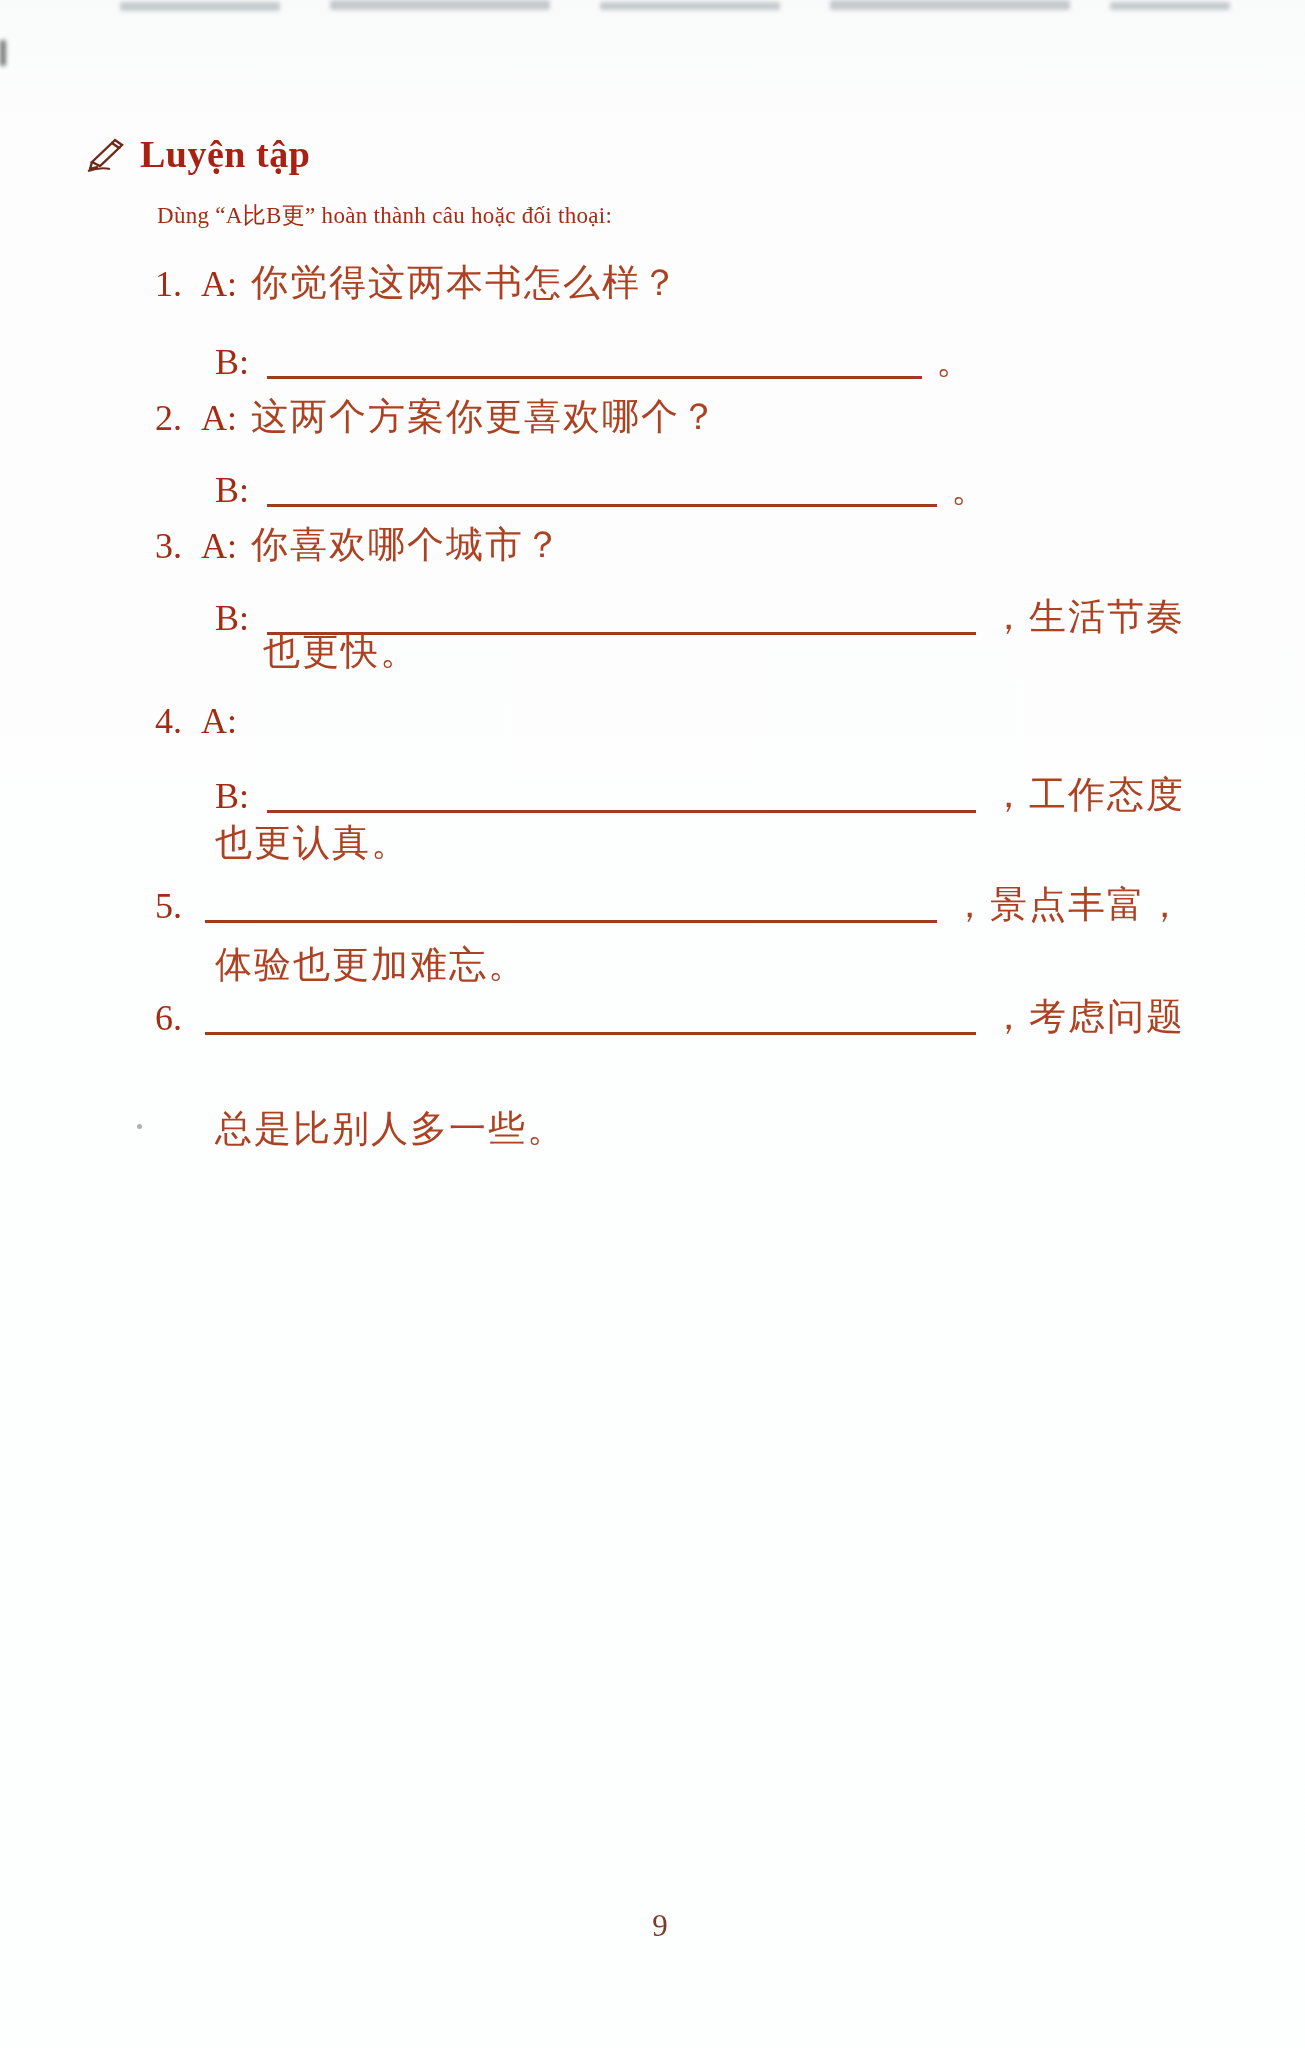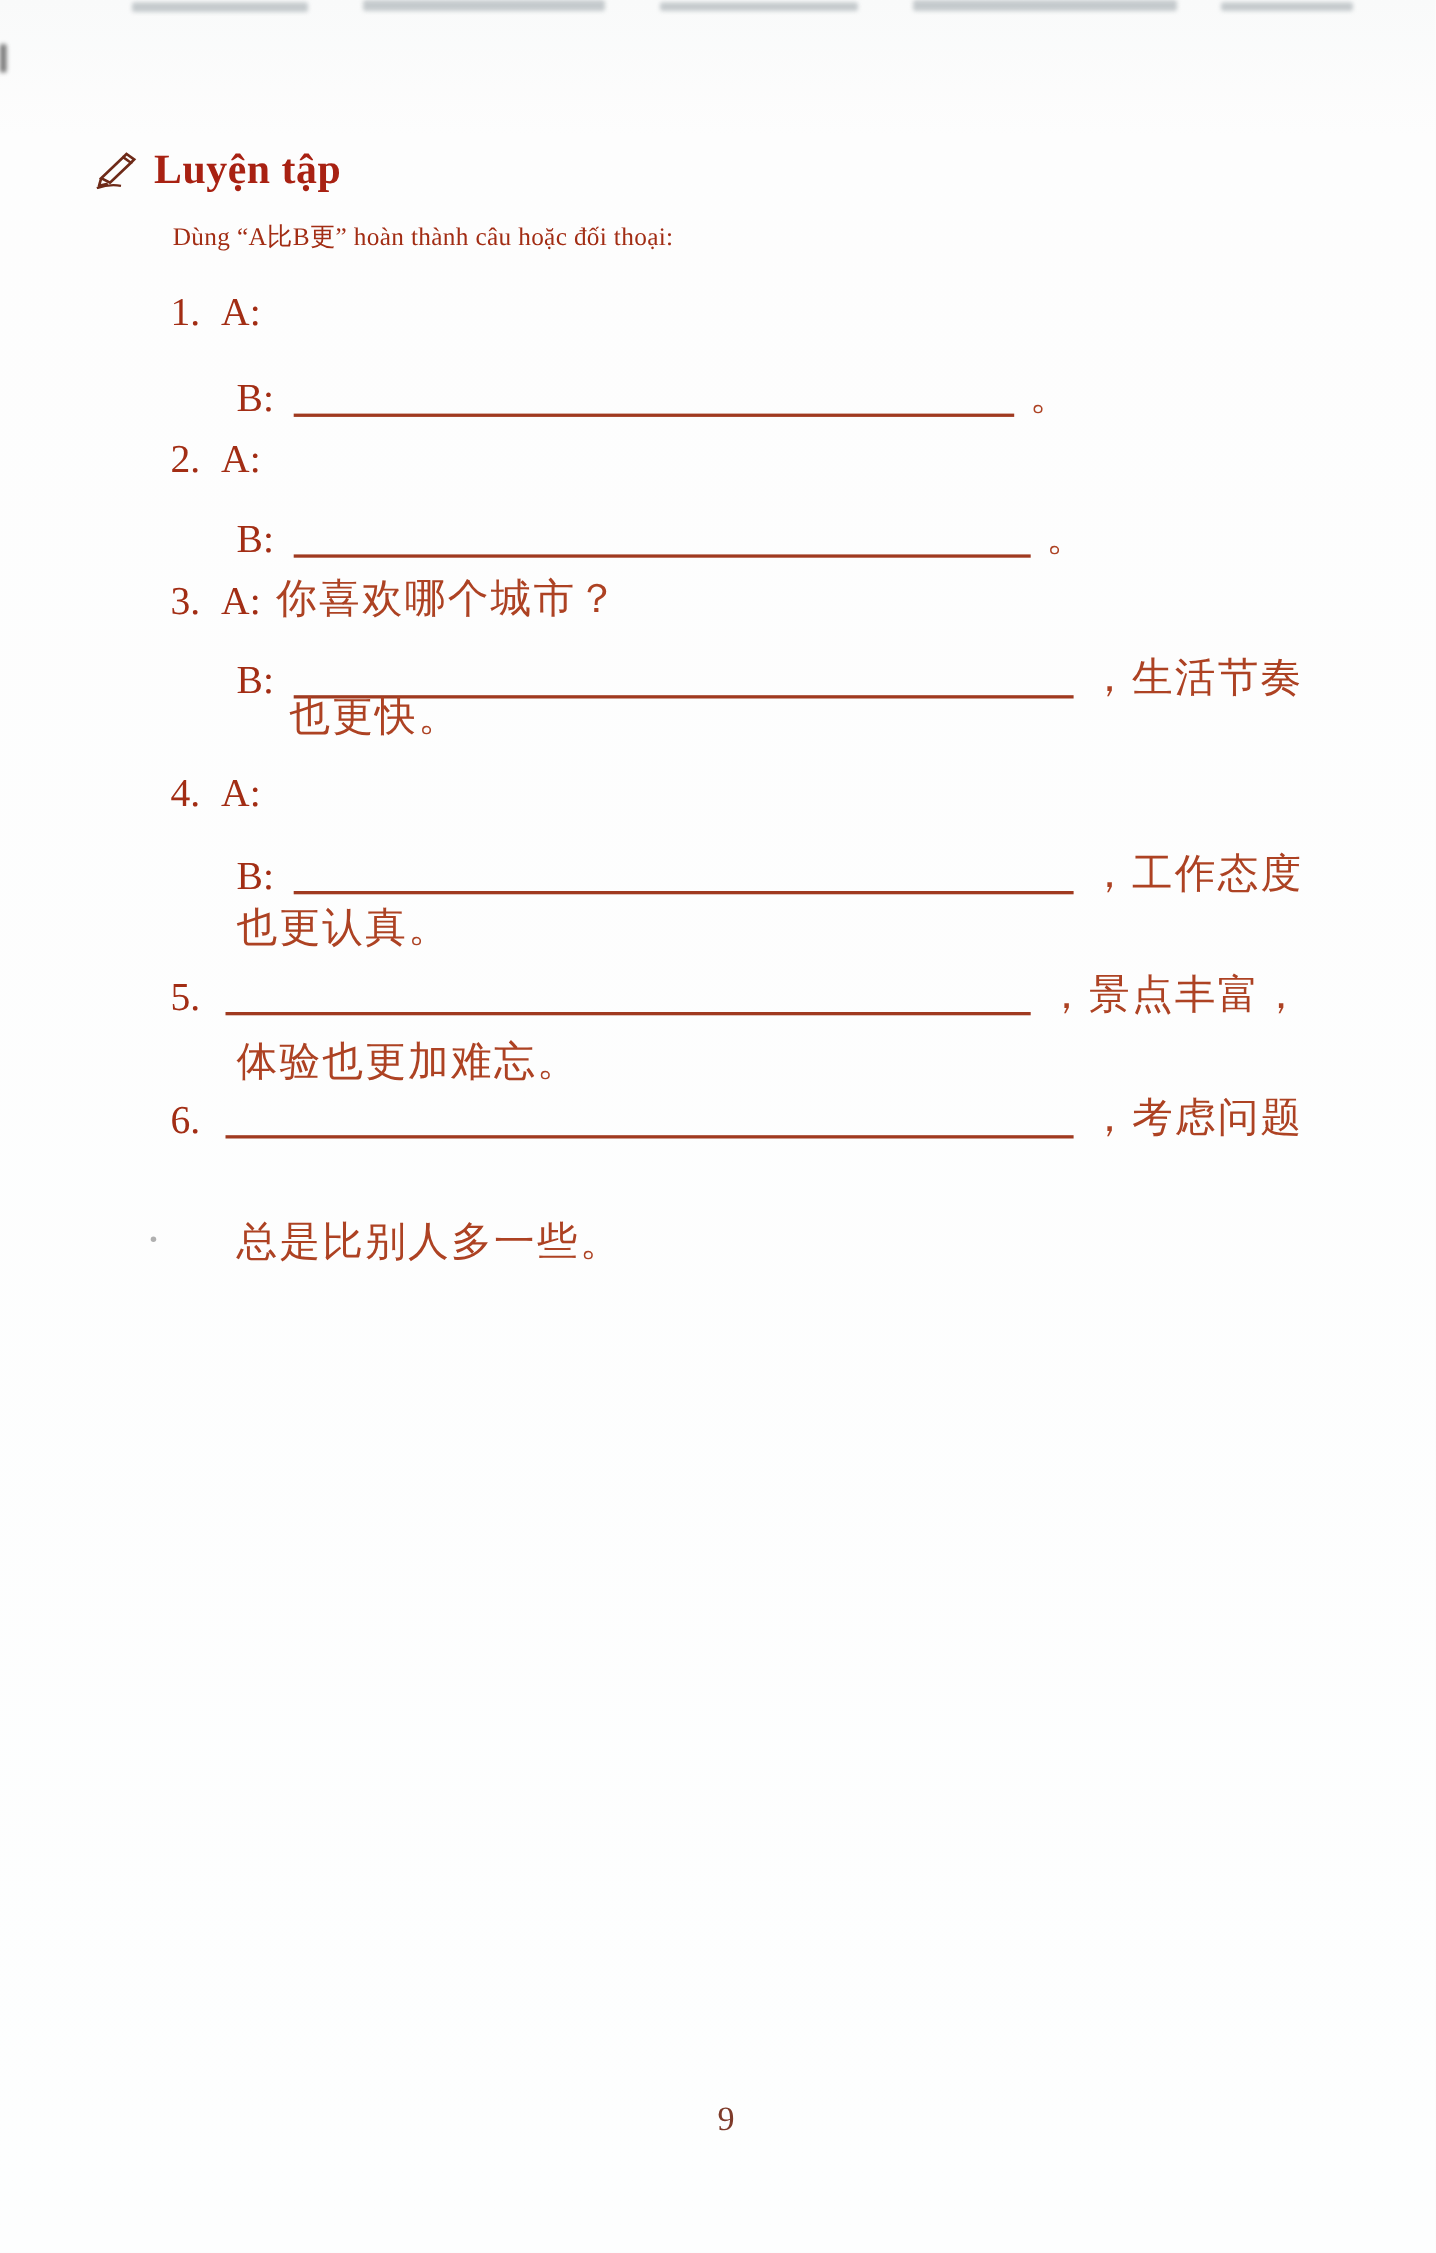--- a/index.html
+++ b/index.html
@@ -65,30 +65,32 @@
       </svg>
     </span>
     <span class="header-title">Luyện tập</span>
   </div>
 
   <div class="instruction">Dùng “A比B更” hoàn thành câu hoặc đối thoại:</div>
 
   <div class="row" style="left:155px;top:262px;">
     <span class="num">1.</span>
     <span class="ab">A:</span>
+    <span class="zh">你觉得这两本书怎么样？</span>
   </div>
   <div class="row" style="left:215px;top:336px;width:760px;">
     <span class="ab">B:</span>
     <span class="blank"></span>
     <span class="zh after">。</span>
   </div>
 
   <div class="row" style="left:155px;top:396px;">
     <span class="num">2.</span>
     <span class="ab">A:</span>
+    <span class="zh">这两个方案你更喜欢哪个？</span>
   </div>
   <div class="row" style="left:215px;top:464px;width:775px;">
     <span class="ab">B:</span>
     <span class="blank"></span>
     <span class="zh after">。</span>
   </div>
 
   <div class="row" style="left:155px;top:524px;">
     <span class="num">3.</span>
     <span class="ab">A:</span>

